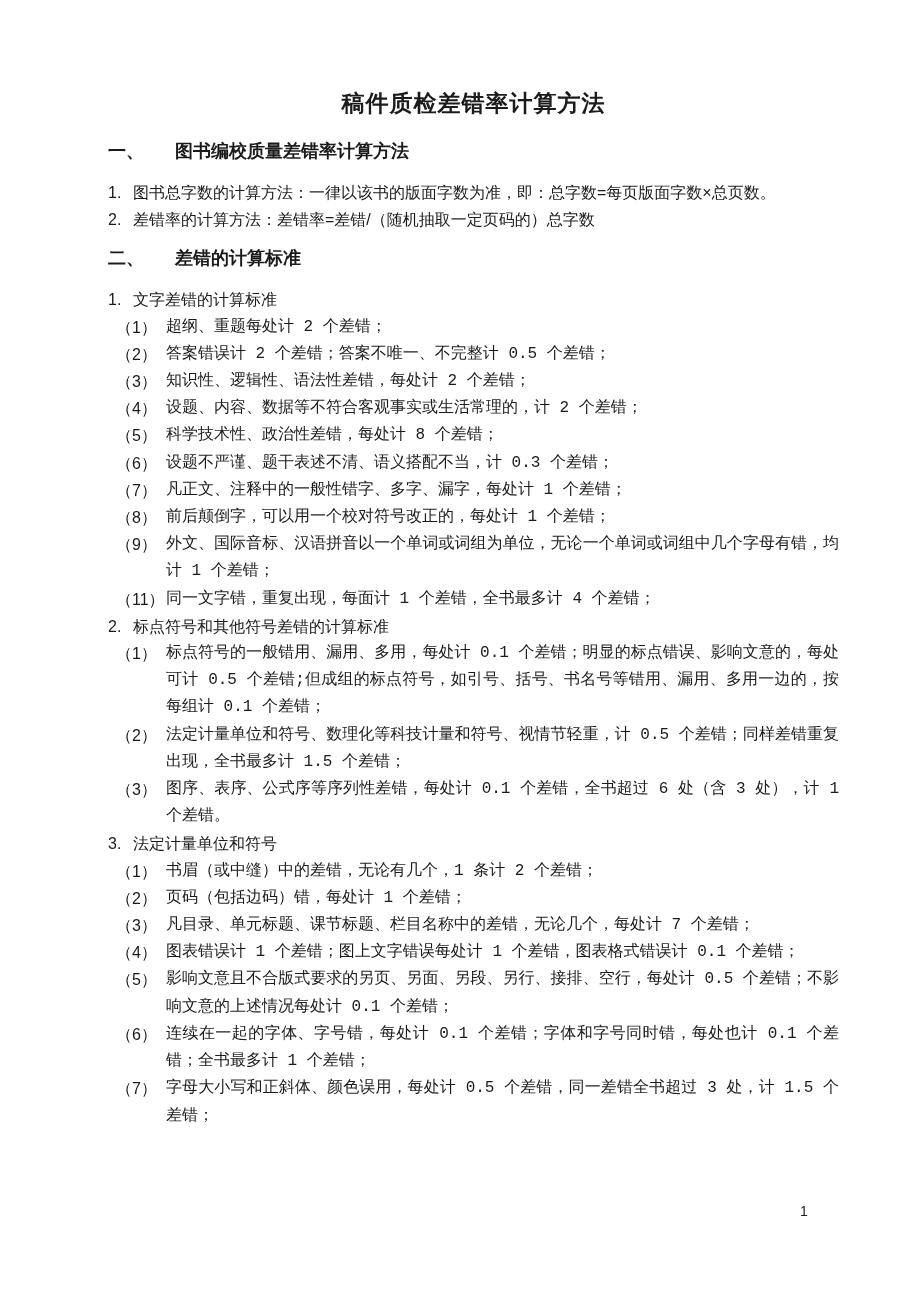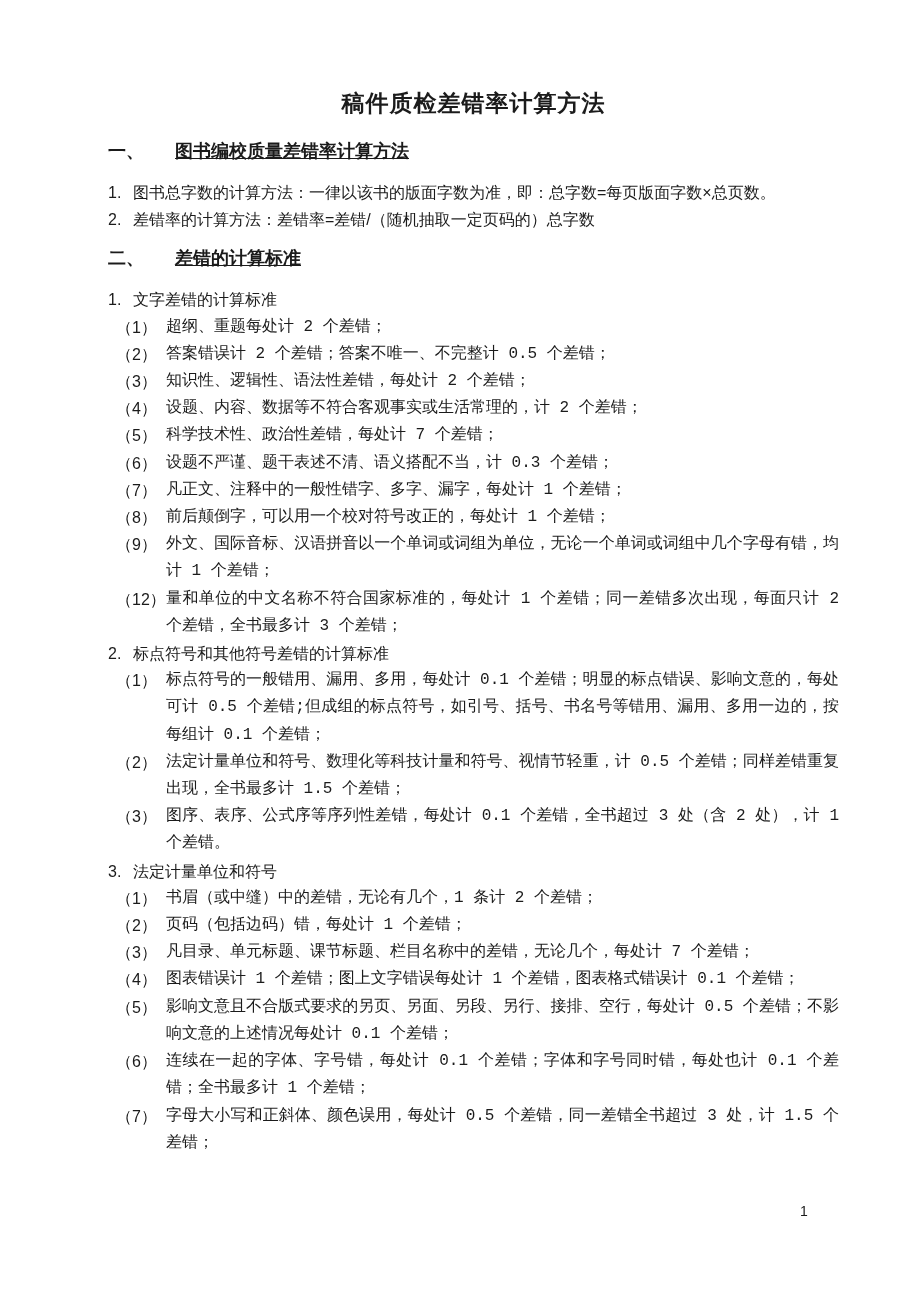--- a/index.html
+++ b/index.html
@@ -27,21 +27,21 @@
     letter-spacing: 1px;
   }
   .section-heading {
     display: flex;
     font-size: 18px;
     line-height: 23px;
     font-weight: 700;
     margin: 14px 0 16px 0;
   }
   .sec-num { flex: 0 0 67px; }
-  .sec-title { flex: 1; text-decoration: underline; }
+  .sec-title { flex: 1; }
   .item-list { font-size: 16px; }
   .item {
     display: flex;
     line-height: 27.2px;
   }
   .item-num { flex: 0 0 25px; }
   .item-text {
     flex: 1;
     text-align: justify;
     text-justify: inter-ideograph;
@@ -106,57 +106,57 @@
         <div class="subitem">
           <span class="sub-num">（3）</span>
           <div class="sub-text">知识性、逻辑性、语法性差错，每处计 2 个差错；</div>
         </div>
         <div class="subitem">
           <span class="sub-num">（4）</span>
           <div class="sub-text">设题、内容、数据等不符合客观事实或生活常理的，计 2 个差错；</div>
         </div>
         <div class="subitem">
           <span class="sub-num">（5）</span>
-          <div class="sub-text">科学技术性、政治性差错，每处计 7 个差错；</div>
+          <div class="sub-text">科学技术性、政治性差错，每处计 8 个差错；</div>
         </div>
         <div class="subitem">
           <span class="sub-num">（6）</span>
           <div class="sub-text">设题不严谨、题干表述不清、语义搭配不当，计 0.3 个差错；</div>
         </div>
         <div class="subitem">
           <span class="sub-num">（7）</span>
           <div class="sub-text">凡正文、注释中的一般性错字、多字、漏字，每处计 1 个差错；</div>
         </div>
         <div class="subitem">
           <span class="sub-num">（8）</span>
           <div class="sub-text">前后颠倒字，可以用一个校对符号改正的，每处计 1 个差错；</div>
         </div>
         <div class="subitem">
           <span class="sub-num">（9）</span>
           <div class="sub-text">外文、国际音标、汉语拼音以一个单词或词组为单位，无论一个单词或词组中几个字母有错，均计 1 个差错；</div>
         </div>
         <div class="subitem">
-          <span class="sub-num">（12）</span>
-          <div class="sub-text">量和单位的中文名称不符合国家标准的，每处计 1 个差错；同一差错多次出现，每面只计 2 个差错，全书最多计 3 个差错；</div>
+          <span class="sub-num">（11）</span>
+          <div class="sub-text">同一文字错，重复出现，每面计 1 个差错，全书最多计 4 个差错；</div>
         </div>
         <div class="item">
           <span class="item-num">2.</span>
           <div class="item-text">标点符号和其他符号差错的计算标准</div>
         </div>
         <div class="subitem">
           <span class="sub-num">（1）</span>
           <div class="sub-text">标点符号的一般错用、漏用、多用，每处计 0.1 个差错；明显的标点错误、影响文意的，每处可计 0.5 个差错;但成组的标点符号，如引号、括号、书名号等错用、漏用、多用一边的，按每组计 0.1 个差错；</div>
         </div>
         <div class="subitem">
           <span class="sub-num">（2）</span>
           <div class="sub-text">法定计量单位和符号、数理化等科技计量和符号、视情节轻重，计 0.5 个差错；同样差错重复出现，全书最多计 1.5 个差错；</div>
         </div>
         <div class="subitem">
           <span class="sub-num">（3）</span>
-          <div class="sub-text">图序、表序、公式序等序列性差错，每处计 0.1 个差错，全书超过 3 处（含 2 处），计 1 个差错。</div>
+          <div class="sub-text">图序、表序、公式序等序列性差错，每处计 0.1 个差错，全书超过 6 处（含 3 处），计 1 个差错。</div>
         </div>
         <div class="item">
           <span class="item-num">3.</span>
           <div class="item-text">法定计量单位和符号</div>
         </div>
         <div class="subitem">
           <span class="sub-num">（1）</span>
           <div class="sub-text">书眉（或中缝）中的差错，无论有几个，1 条计 2 个差错；</div>
         </div>
         <div class="subitem">

